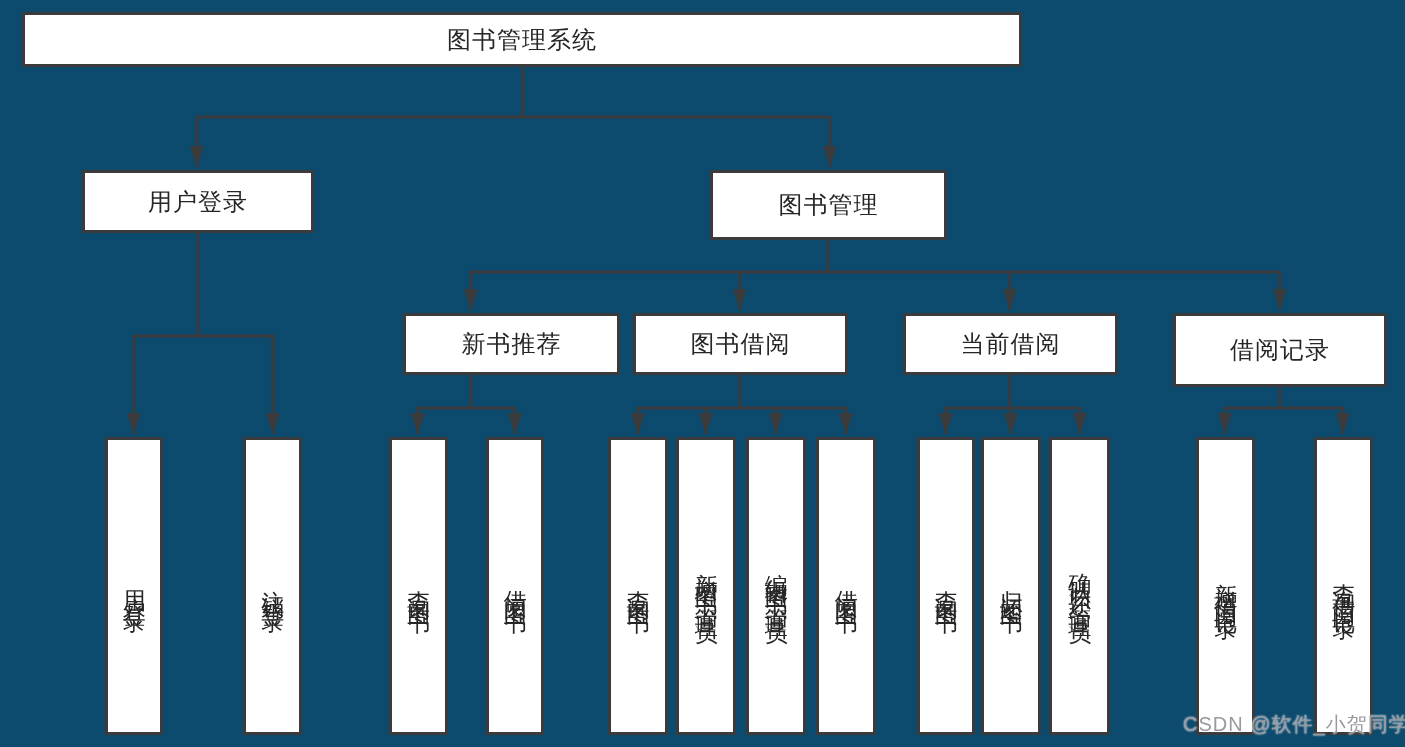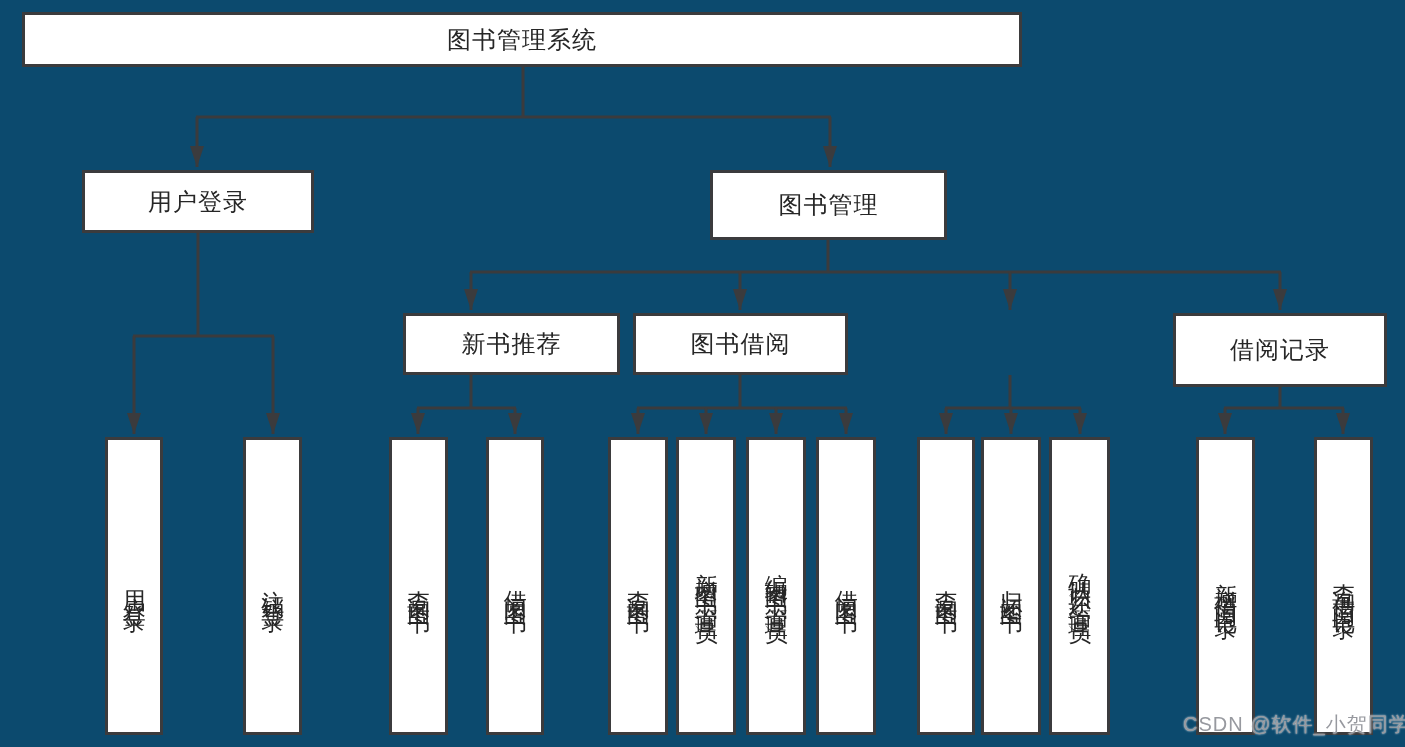--- a/index.html
+++ b/index.html
@@ -91,20 +91,21 @@
     </g>
   </svg>
 
   <div class="box" style="left:22px;top:12px;width:1000px;height:55px;">图书管理系统</div>
 
   <div class="box" style="left:82px;top:170px;width:232px;height:63px;">用户登录</div>
   <div class="box" style="left:710px;top:170px;width:237px;height:70px;">图书管理</div>
 
   <div class="box" style="left:363px;top:313px;width:217px;height:62px;margin-left:40px;">新书推荐</div>
   <div class="box" style="left:633px;top:313px;width:215px;height:62px;text-align:center;">图书借阅</div>
+  <div class="box" style="left:903px;top:313px;width:215px;height:62px;">当前借阅</div>
   <div class="box" style="left:1173px;top:313px;width:214px;height:74px;">借阅记录</div>
 
   <div class="box leaf" style="left:105px;top:437px;width:58px;height:298px;">
     <span>用户登录</span>
   </div>
   <div class="box leaf" style="left:243px;top:437px;width:59px;height:298px;">
     <span>注销登录</span>
   </div>
 
   <div class="box leaf" style="left:389px;top:437px;width:59px;height:298px;">

